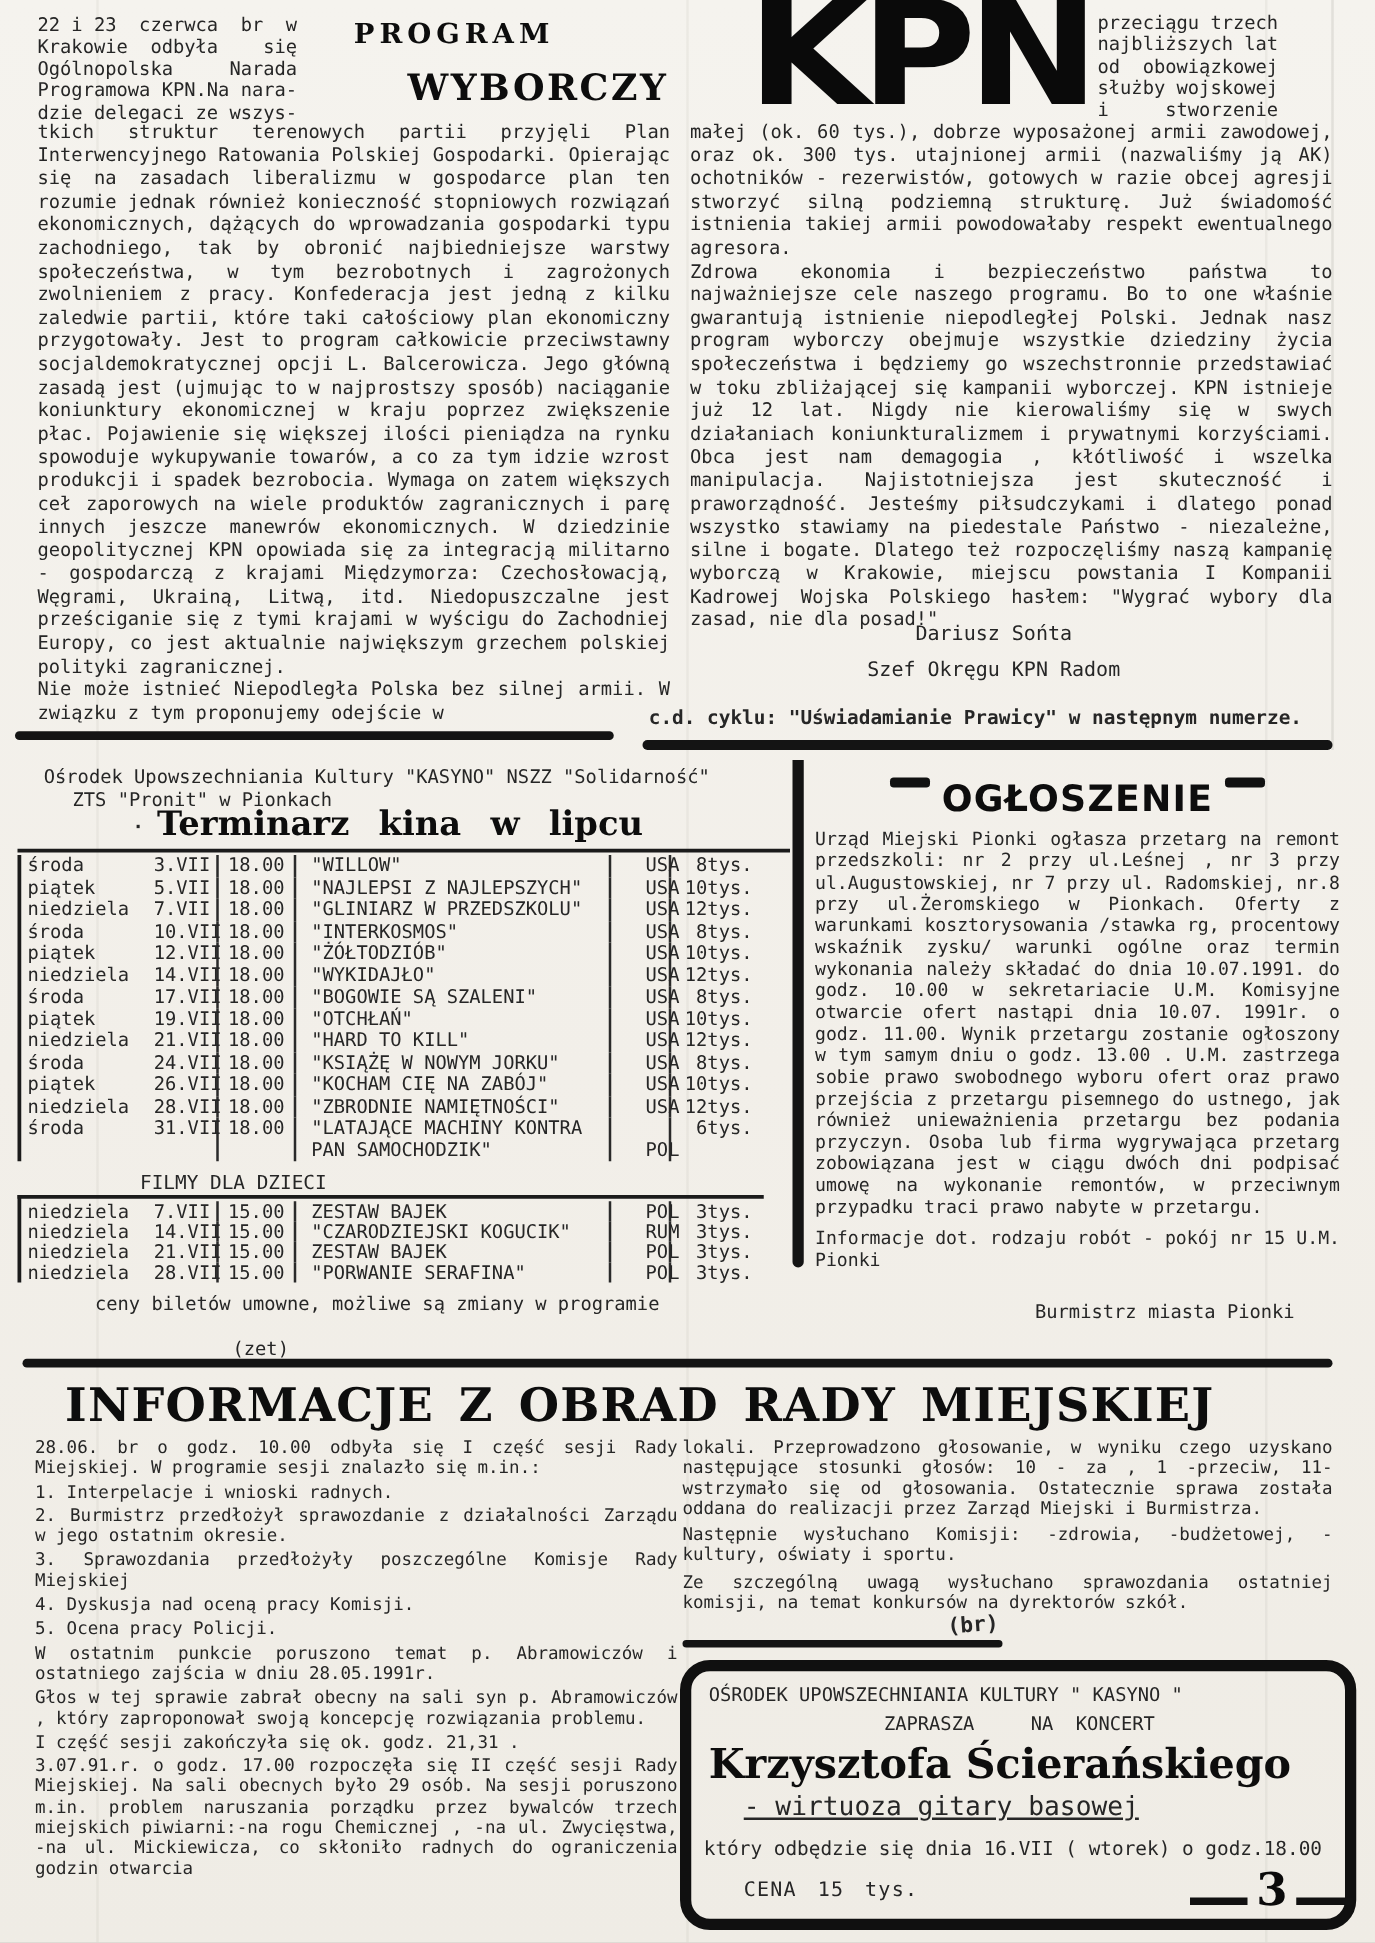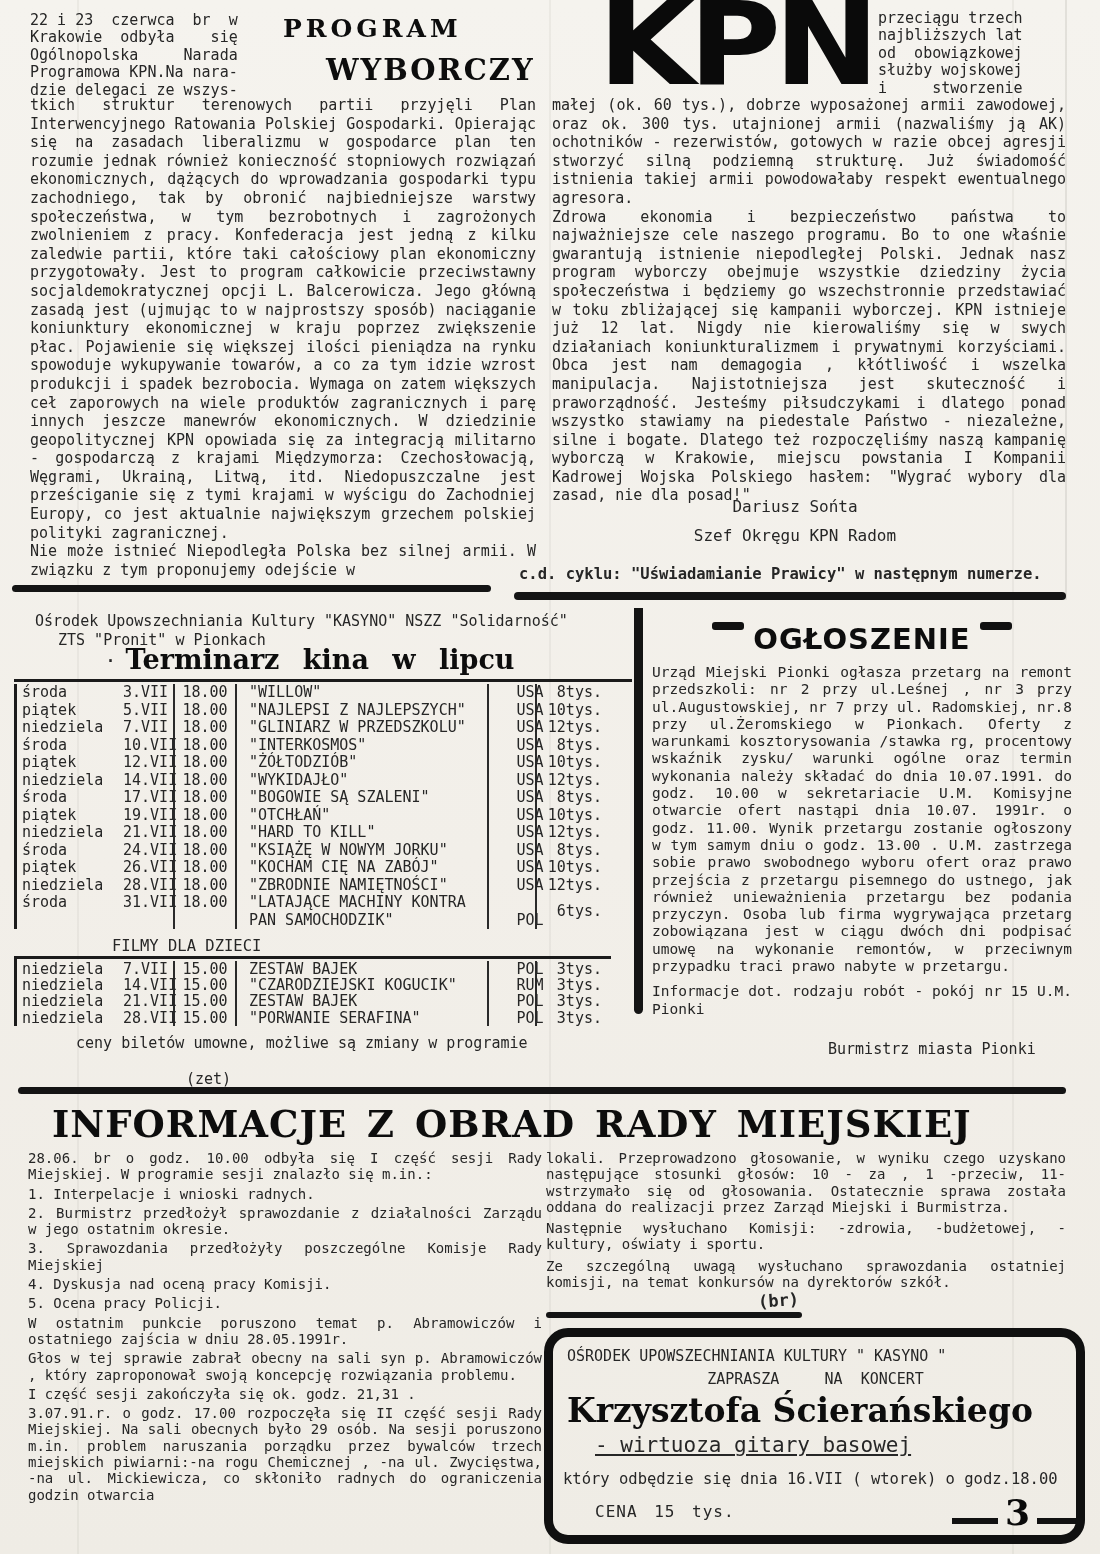--- a/index.html
+++ b/index.html
@@ -9,21 +9,21 @@
   .fold{position:absolute;top:0;bottom:0;width:2px;background:rgba(60,55,45,.05);}
   .fold.f1{left:77px}.fold.f2{left:549px}.fold.f3{left:1012px}
   .edge{position:absolute;left:1065px;top:0;height:600px;width:2px;background:rgba(60,55,45,.10);}
   .rule{background:#141414;border-radius:4px;position:absolute;}
   p{margin:0;text-align:justify;}
   
   .sec-a{position:absolute;left:0;top:0;width:1100px;height:600px;}
   .intro{position:absolute;left:30px;top:12px;width:292px;font-size:15px;}
   .intro .mline{white-space:pre;line-height:17.4px;}
   .t1{position:absolute;left:283px;top:14px;margin:0;font-family:"DejaVu Serif",serif;
-      font-weight:800;font-size:25px;letter-spacing:4px;color:#0d0d0d;}
+      font-weight:800;font-size:22px;letter-spacing:4px;color:#0d0d0d;}
   .t2{position:absolute;left:326px;top:53px;margin:0;font-family:"DejaVu Serif",serif;
       font-weight:800;font-size:29px;letter-spacing:2px;color:#0d0d0d;}
   .logo{position:absolute;left:598px;top:-14px;font-family:"DejaVu Sans",sans-serif;
         font-weight:800;font-size:126px;line-height:1;letter-spacing:-7px;color:#0a0a0a;
         transform:scaleY(.92);transform-origin:top left;}
   .corner{position:absolute;left:878px;top:10px;width:186px;font-size:15px;}
   .corner .mline{white-space:pre;line-height:17.4px;}
   .colL{position:absolute;left:30px;top:96px;width:506px;font-size:15px;line-height:18.6px;}
   .colR{position:absolute;left:552px;top:96px;width:514px;font-size:15px;line-height:18.6px;}
   .sig{position:absolute;left:655px;top:492px;width:280px;text-align:center;font-size:16px;}
@@ -43,21 +43,21 @@
   .ctable{position:absolute;left:14px;width:594px;border-left:3px solid #1b1b1b;}
   .ctable.main{top:84px;}
   .ctable.kids{top:356px;border-top:3px solid #1b1b1b;padding-top:2px;}
   .crow{display:grid;grid-template-columns:106px 52px 62px 252px 48px 68px;line-height:17.5px;}
   .ctable.kids .crow{line-height:16.2px;}
   .c-day{padding-left:5px;}
   .c-date{text-align:right;padding-right:6px;border-right:2px solid #2a2a2a;}
   .c-time{text-align:center;border-right:2px solid #2a2a2a;}
   .c-title{padding-left:12px;white-space:pre-line;border-right:2px solid #2a2a2a;}
   .c-country{display:flex;align-items:flex-end;justify-content:center;border-right:2px solid #2a2a2a;padding-left:36px;}
-  .c-price{display:flex;align-items:center;justify-content:flex-end;padding-right:3px;}
+  .c-price{display:flex;align-items:flex-start;justify-content:flex-end;padding-right:3px;}
   .kids-title{position:absolute;left:112px;top:337px;font-size:15.5px;}
   .footnote{position:absolute;left:76px;top:434px;}
   .zet{position:absolute;left:186px;top:470px;}
   .vdiv{position:absolute;left:634px;top:8px;width:9px;height:406px;background:#141414;border-radius:0 0 5px 5px;}
   .og-title{position:absolute;left:652px;top:22px;width:420px;display:flex;
             justify-content:center;gap:9px;font-family:"DejaVu Sans",sans-serif;font-weight:800;
             font-size:29px;letter-spacing:1px;color:#0d0d0d;}
   .og-title .dash{width:32px;height:8px;background:#111;border-radius:3px;}
   .og-body{position:absolute;left:652px;top:64px;width:420px;}
   .og-body p{font-size:14.5px;line-height:17.3px;}

